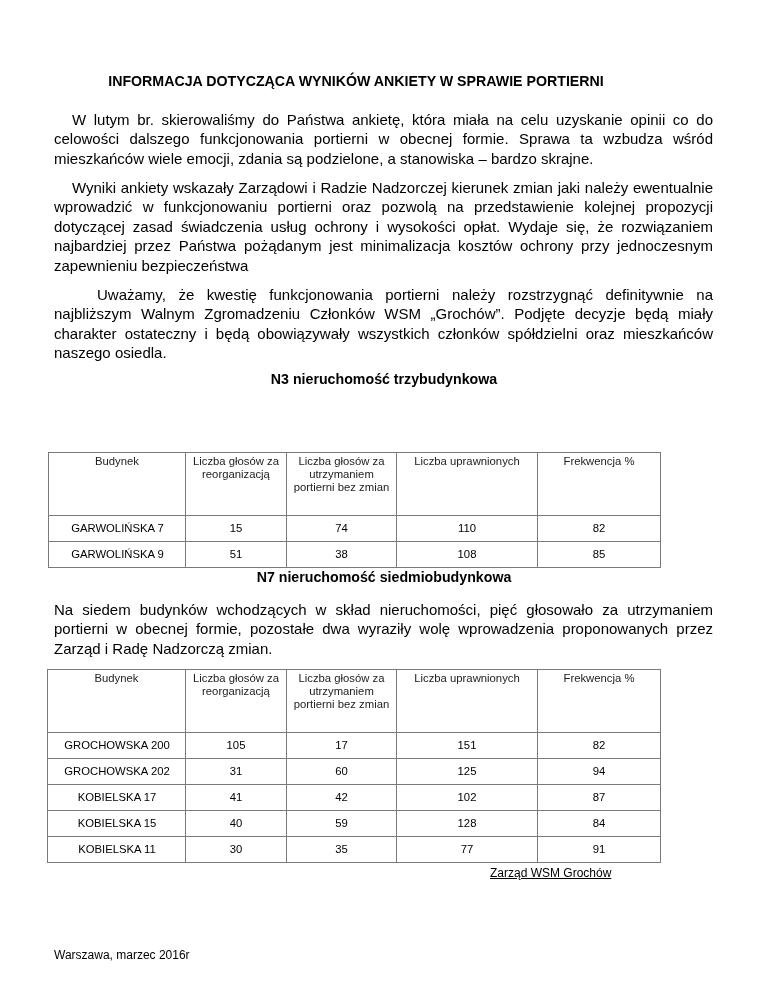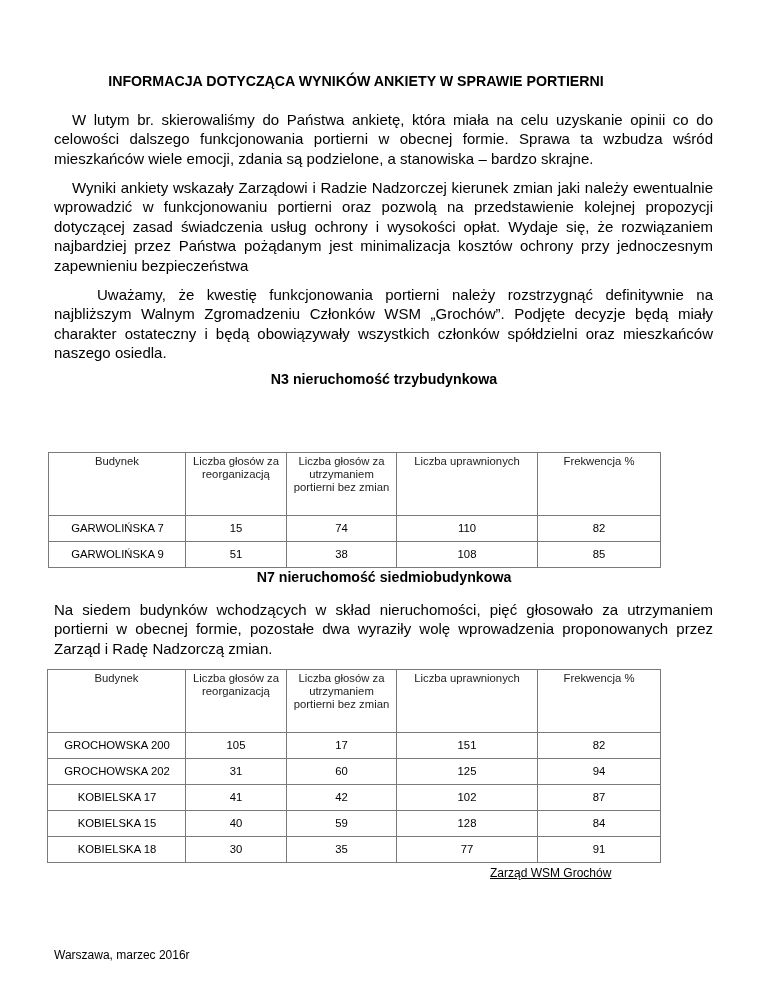--- a/index.html
+++ b/index.html
@@ -187,21 +187,21 @@
         <td>87</td>
       </tr>
       <tr>
         <td class="name">KOBIELSKA 15</td>
         <td>40</td>
         <td>59</td>
         <td>128</td>
         <td>84</td>
       </tr>
       <tr>
-        <td class="name">KOBIELSKA 18</td>
+        <td class="name">KOBIELSKA 11</td>
         <td>30</td>
         <td>35</td>
         <td>77</td>
         <td>91</td>
       </tr>
     </tbody>
   </table>
 
   <div class="signature">Zarząd WSM Grochów</div>
 

